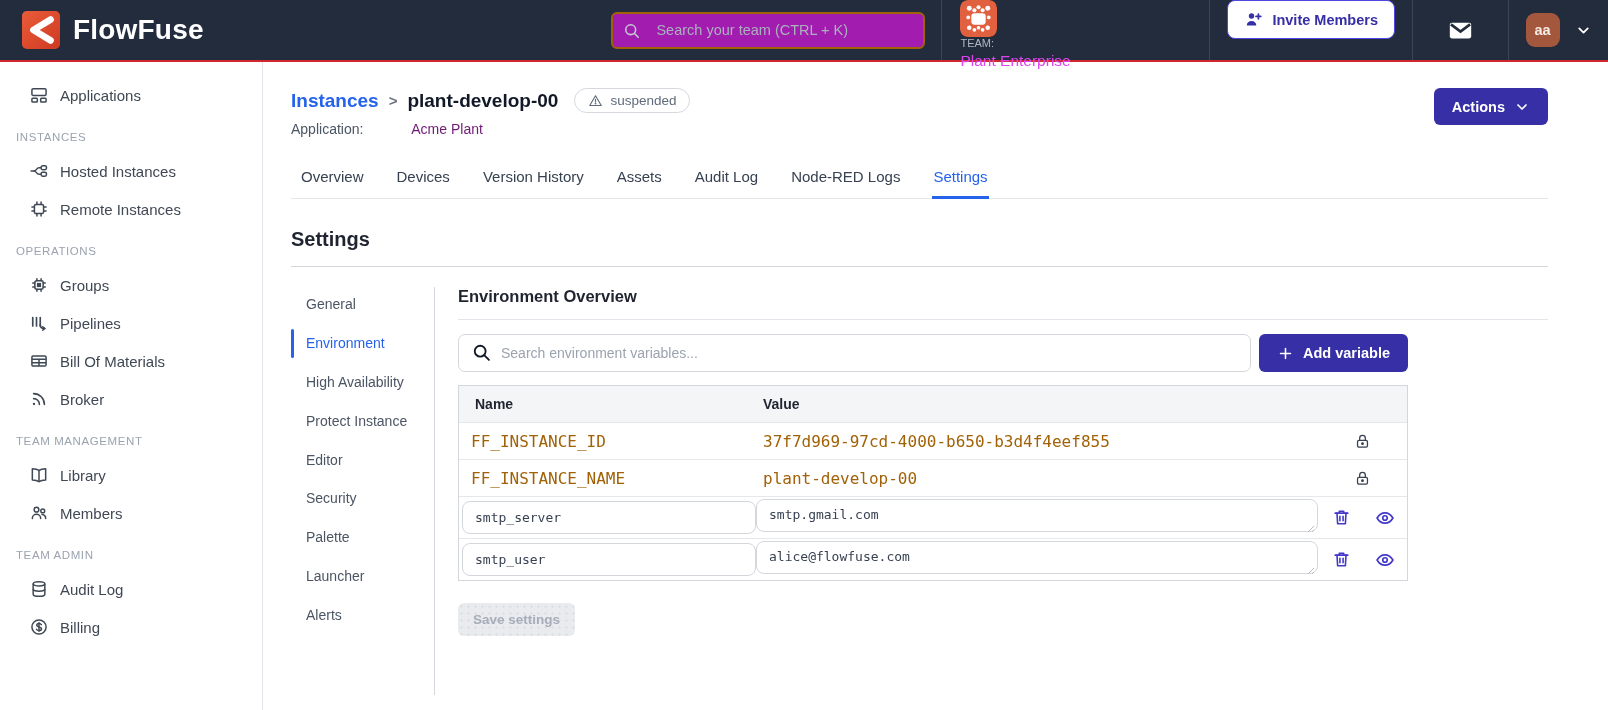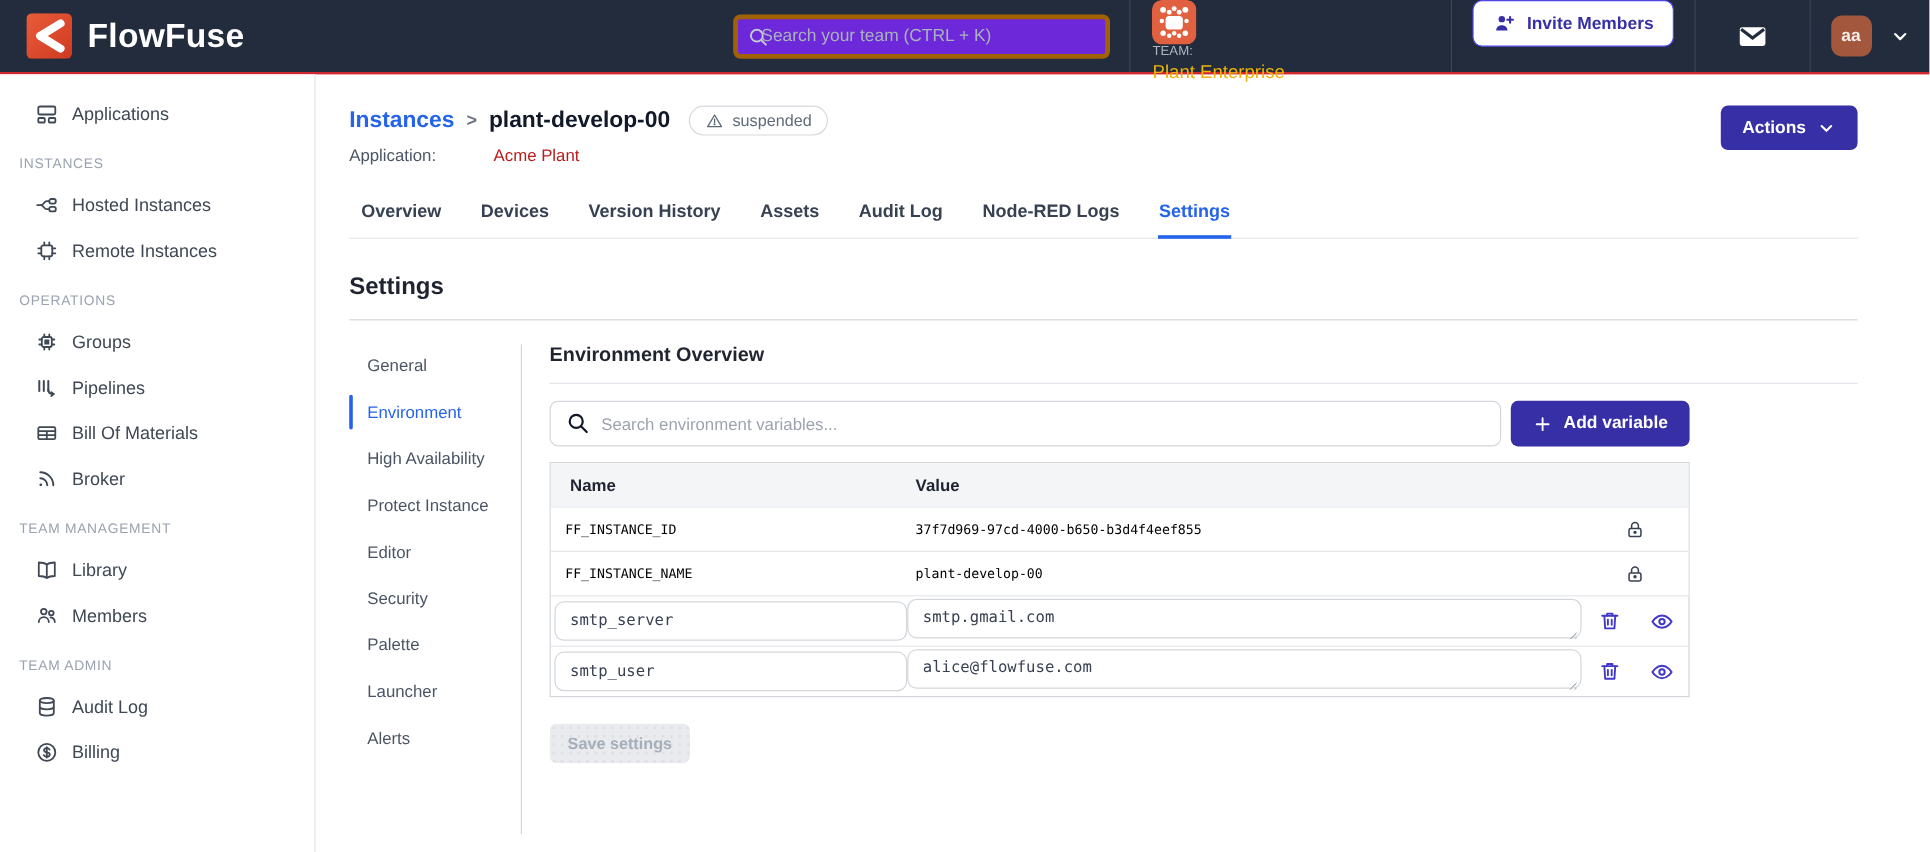--- a/index.html
+++ b/index.html
@@ -6,28 +6,28 @@
   html,body { width:1608px; height:710px; overflow:hidden; }
   body { font-family:"Liberation Sans", sans-serif; background:#fff; color:#1f2430; }
   svg { display:block; }
 
   
   .navbar { height:60px; background:#222c3c; display:flex; align-items:stretch; color:#fff; }
   .brand { display:flex; align-items:center; gap:13px; padding:0 22px; }
   .brand-name { font-size:28px; font-weight:bold; letter-spacing:.2px; }
   .nav-spacer { flex:1; }
   .nav-search { width:314px; position:relative; align-self:center; margin-right:16px; }
-  .nav-search input { width:100%; height:37px; background:#6d28d9; border:4px solid #a16207; border-radius:6px; color:#c3cad4; padding:0 10px 0 19px; font-size:14.5px; font-family:"Liberation Sans",sans-serif; }
+  .nav-search input { width:100%; height:37px; background:#a21caf; border:2px solid #a16207; border-radius:6px; color:#c3cad4; padding:0 10px 0 43px; font-size:14.5px; font-family:"Liberation Sans",sans-serif; }
   .nav-search input::placeholder { color:#aab2bd; }
   .nav-search .mag { position:absolute; left:11px; top:9px; color:#c3cad4; }
   .team-select { width:268px; gap:12px; padding:0 18px; cursor:pointer; border-left:1px solid #394455; }
   .team-avatar { width:37px; height:37px; border-radius:8px; flex:none; }
   .team-meta { line-height:1.25; }
   .team-label { font-size:11px; color:#aeb6c0; }
-  .team-name { font-size:15.5px; color:#eab308; }
+  .team-name { font-size:15.5px; color:#d946ef; }
   .team-select .chev { margin-left:auto; color:#fff; }
   .invite-wrap { padding:0 17px; border-left:1px solid #394455; display:flex; align-items:flex-start; }
   .invite-btn { display:flex; align-items:center; gap:9px; background:#fff; color:#372fa5; font-weight:bold; font-size:14.5px; border:1.5px solid #4f46e5; border-radius:8px; padding:9px 16px; cursor:pointer; }
   .mail-wrap { width:96px; border-left:1px solid #394455; display:flex; align-items:center; justify-content:center; cursor:pointer; }
   .user-wrap { width:100px; border-left:1px solid #394455; display:flex; align-items:center; justify-content:center; gap:15px; cursor:pointer; }
   .user-avatar { width:34px; height:34px; border-radius:9px; background:#a3573d; color:#f6ece6; display:flex; align-items:center; justify-content:center; font-size:14.5px; font-weight:bold; }
   .red-line { height:2px; background:#d12730; }
 
   
   .body-row { display:flex; height:648px; }
@@ -40,29 +40,29 @@
 
   
   .head-row { display:flex; align-items:flex-start; }
   .bc-line { display:flex; align-items:center; }
   .bc-parent { color:#2563eb; font-size:19px; font-weight:bold; cursor:pointer; }
   .bc-sep { color:#6b7280; font-weight:bold; font-size:15px; margin:0 10px; }
   .bc-name { color:#111827; font-size:19px; font-weight:bold; }
   .badge { display:inline-flex; align-items:center; gap:7px; border:1px solid #d5d9de; border-radius:999px; padding:4px 13px; color:#5f6b7a; font-size:13.5px; margin-left:16px; background:#fff; }
   .badge svg { color:#5f6b7a; }
   .app-line { margin-top:8px; font-size:14px; color:#4b5563; }
-  .app-link { color:#b91c1c; cursor:pointer;margin-left:44px; }
+  .app-link { color:#701a75; cursor:pointer;margin-left:44px; }
   .head-buttons { margin-left:auto; display:flex; gap:9px; }
   .btn { display:flex; align-items:center; gap:9px; font-weight:bold; font-size:14.5px; border-radius:6px; padding:0 16px; height:37px; border:none; font-family:"Liberation Sans",sans-serif; }
   .btn-disabled { background:#e9ebee; color:#a7aeb9; background-image:radial-gradient(#dcdfe4 1px, transparent 1.2px); background-size:7px 7px; cursor:default; }
   .btn-primary { background:#372fa5; color:#fff; cursor:pointer; padding:0 18px; }
 
   
   .tabs { display:flex; gap:31px; margin-top:22px; border-bottom:1px solid #e5e7eb; padding-left:9px; }
-  .tab { padding:9px 1px 11px; font-size:15px; color:#374151; cursor:pointer; border-bottom:3px solid transparent; margin-bottom:-1px;font-weight:bold; }
+  .tab { padding:9px 1px 11px; font-size:15px; color:#374151; cursor:pointer; border-bottom:3px solid transparent; margin-bottom:-1px; }
   .tab.active { color:#2563eb; border-bottom-color:#2563eb; }
 
   
   .settings-title { margin-top:29px; font-size:20px; font-weight:bold; color:#1f2430; }
   .settings-hr { margin-top:15px; border:none; border-top:1px solid #d3d7dc; }
   .settings-row { display:flex; margin-top:14px; }
   .subnav { width:119px; flex:none; padding-top:4px; }
   .subnav-item { position:relative; padding:10px 0 10px 15px; font-size:14px; color:#4b5563; line-height:1.35; cursor:pointer; }
   .subnav-item.active { color:#2563eb; }
   .subnav-item.active::before { content:""; position:absolute; left:0; top:5px; bottom:5px; width:3px; background:#2563eb; border-radius:2px; }
@@ -76,21 +76,21 @@
   .env-search input { width:100%; height:38px; border:1px solid #d3d7dc; border-radius:7px; padding:0 12px 0 42px; font-size:14px; color:#374151; font-family:"Liberation Sans",sans-serif; }
   .env-search input::placeholder { color:#9ca3af; }
   .env-search .mag { position:absolute; left:13px; top:8px; color:#111827; }
   .btn-outline { display:flex; align-items:center; gap:9px; border:1.5px solid #4338ca; color:#372fa5; background:#fff; font-weight:bold; font-size:14px; border-radius:7px; padding:0 14px; height:38px; cursor:pointer; font-family:"Liberation Sans",sans-serif; }
 
   .env-table { border:1px solid #d3d7dc; margin-top:13px; }
   .t-head { display:flex; background:#f4f5f6; height:36px; align-items:center; font-size:14px; font-weight:bold; color:#1f2430; }
   .col-name { width:304px; padding-left:16px; }
   .col-value { flex:1; }
   .col-icons { width:90px; flex:none; }
-  .t-row { display:flex; align-items:center; height:37px; border-top:1px solid #e5e7eb; font-family:"DejaVu Sans Mono",monospace; font-size:11px; color:#000000; background:#fff; }
+  .t-row { display:flex; align-items:center; height:37px; border-top:1px solid #e5e7eb; font-family:"DejaVu Sans Mono",monospace; font-size:16px; color:#a16207; background:#fff; }
   .t-row .col-name { padding-left:12px; }
   .t-row .col-icons, .t-row-edit .col-icons { display:flex; align-items:center; justify-content:center; gap:24px; }
   .icon-btn { background:none; border:none; cursor:pointer; padding:0; color:#4338ca; }
   .icon-lock { color:#374151; }
   .icon-eyeoff { color:#374151; }
 
   .t-row-edit { display:flex; align-items:center; height:42px; border-top:1px solid #e5e7eb; }
   .t-row-edit .name-cell { width:304px; padding-left:3px; }
   .t-row-edit input.name-input { width:294px; height:33px; border:1px solid #d3d7dc; border-radius:8px; padding:0 12px; font-family:"DejaVu Sans Mono",monospace; font-size:13px; color:#374151; }
   .val-cell { flex:1; display:flex; align-items:center; }

